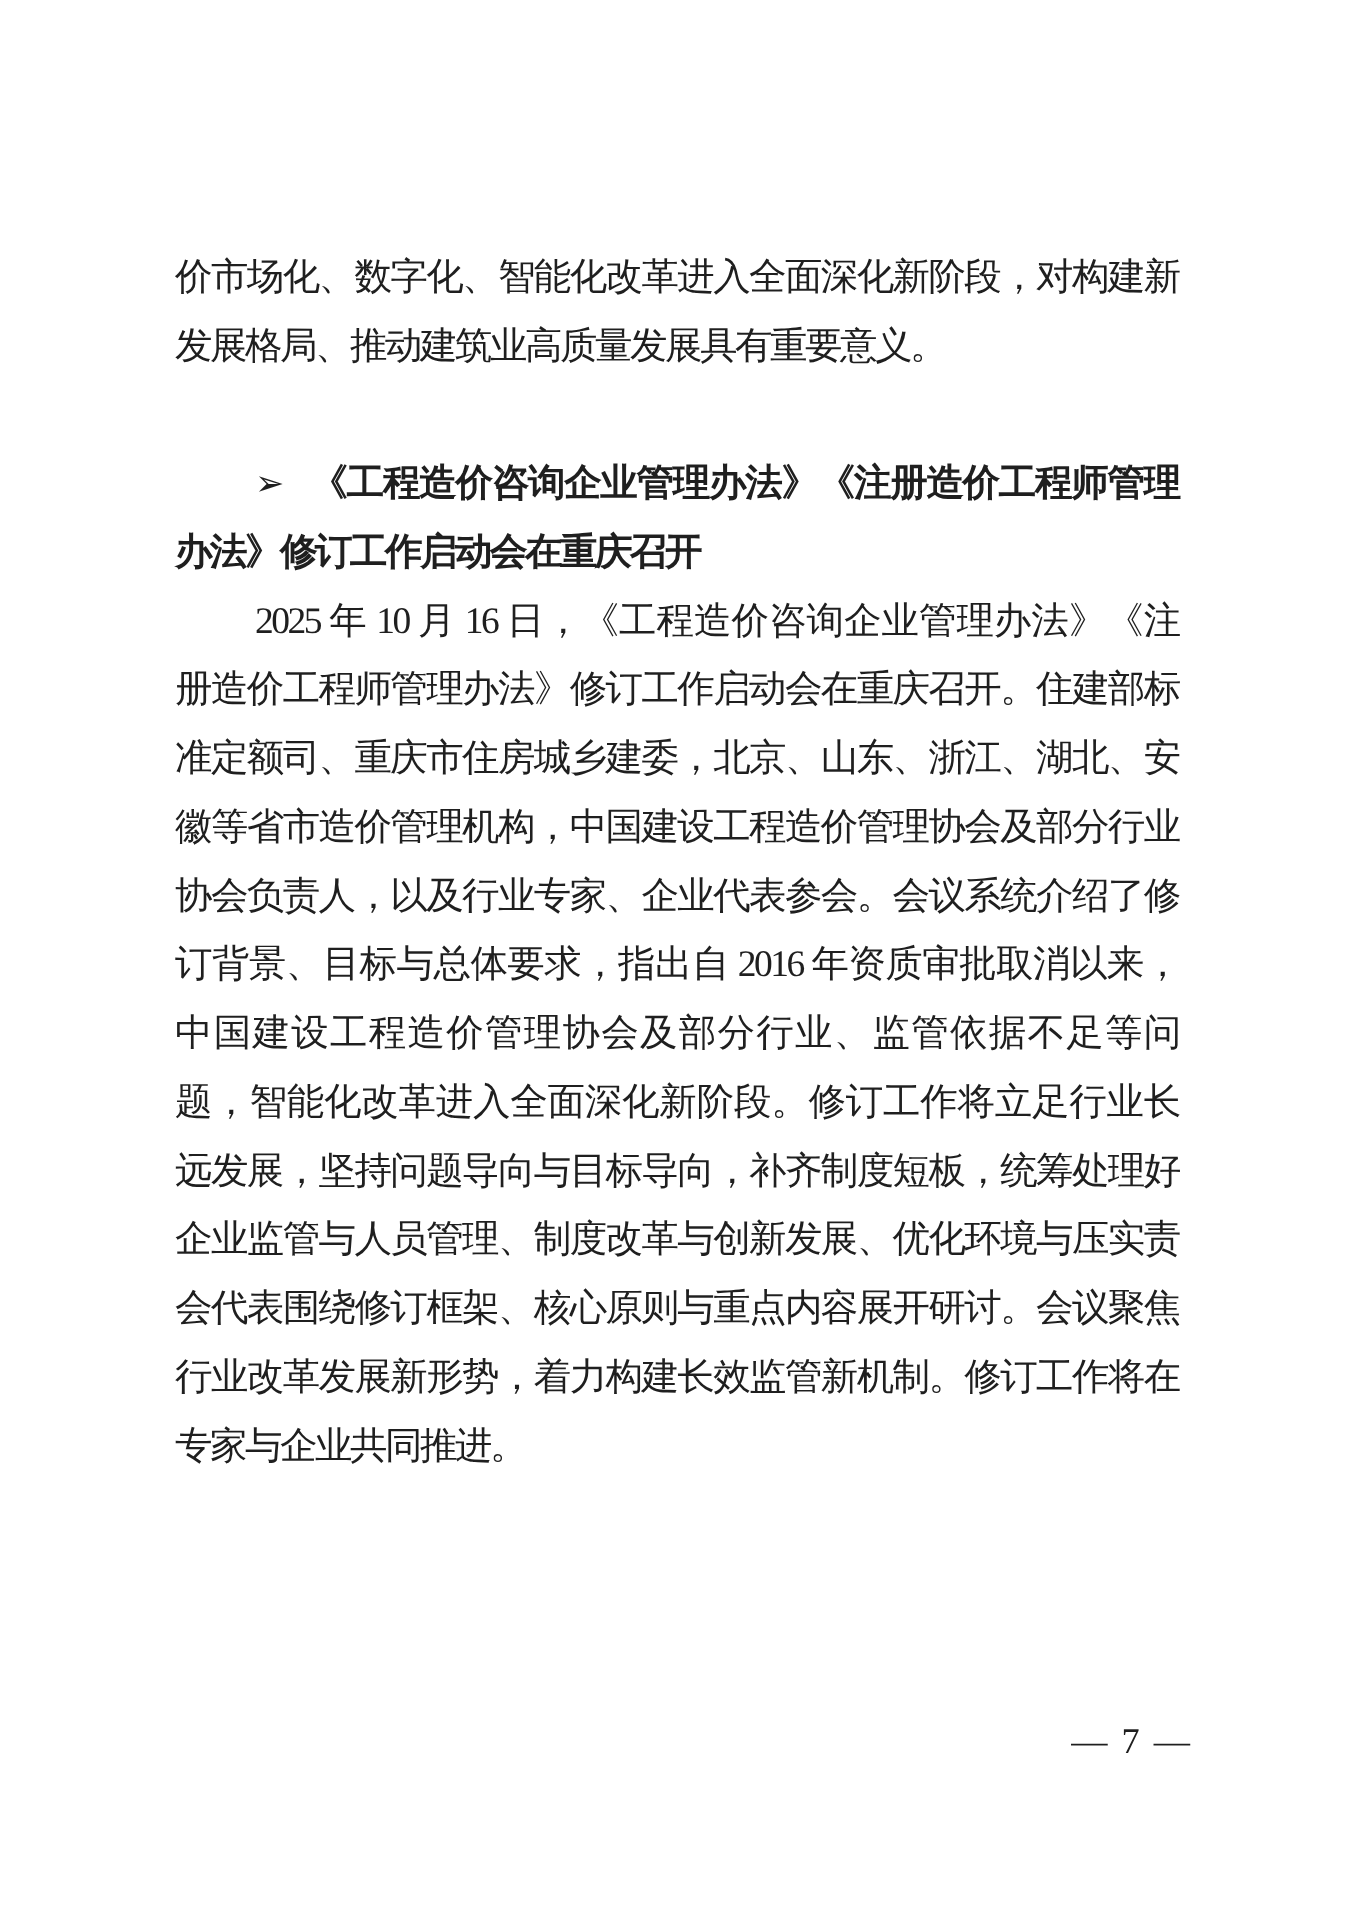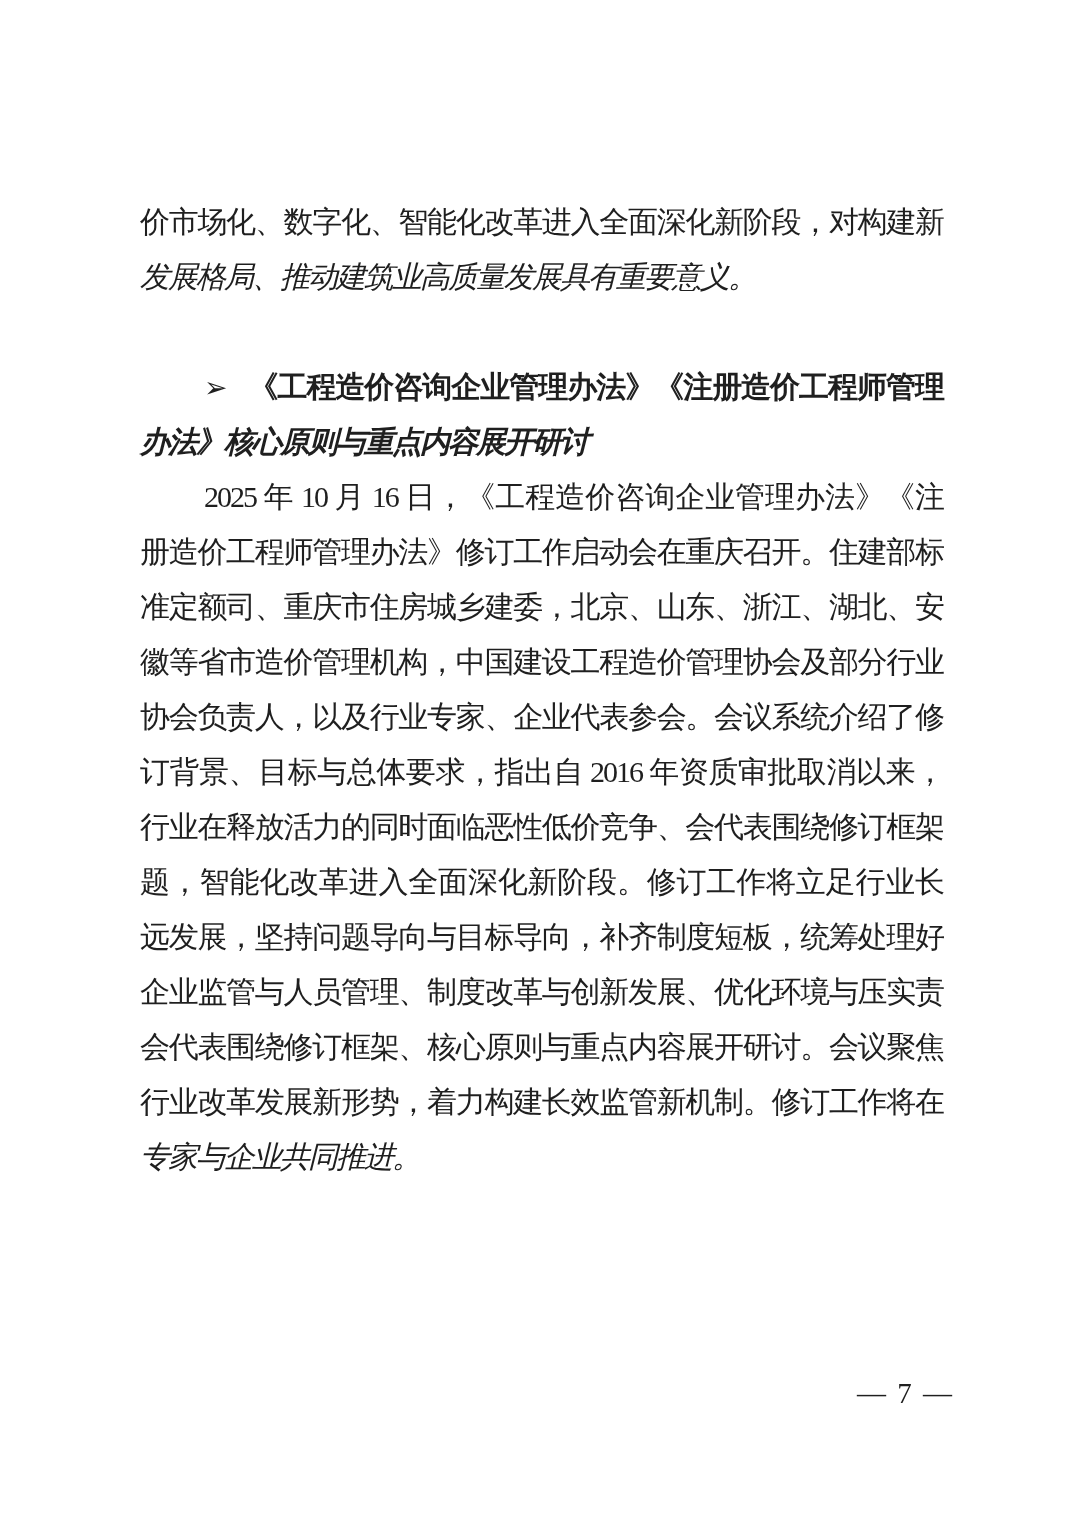--- a/index.html
+++ b/index.html
@@ -29,21 +29,20 @@
     font-size: 30px;
     letter-spacing: -2px;
     text-align: justify;
     text-align-last: justify;
     white-space: nowrap;
     overflow: visible;
   }
   .line.last {
     text-align: left;
     text-align-last: left;
-    font-style: italic;
   }
   .line.indent {
     padding-left: 64px;
   }
   .line.blank {
     height: 55px;
   }
   .heading-line {
     font-weight: 700;
   }
@@ -72,29 +71,29 @@
   <div class="text-block">
 
     <div class="line">价市场化、数字化、智能化改革进入全面深化新阶段，对构建新</div>
     <div class="line last">发展格局、推动建筑业高质量发展具有重要意义。</div>
 
     <div class="line blank"></div>
 
     <div class="line indent heading-line">
       <span class="bullet">➢</span><span>《工程造价咨询企业管理办法》《注册造价工程师管理</span>
     </div>
-    <div class="line heading-line last">办法》核心原则与重点内容展开研讨</div>
+    <div class="line heading-line last">办法》修订工作启动会在重庆召开</div>
 
     <div class="line indent">2025 年 10 月 16 日，《工程造价咨询企业管理办法》《注</div>
     <div class="line">册造价工程师管理办法》修订工作启动会在重庆召开。住建部标</div>
     <div class="line">准定额司、重庆市住房城乡建委，北京、山东、浙江、湖北、安</div>
     <div class="line">徽等省市造价管理机构，中国建设工程造价管理协会及部分行业</div>
     <div class="line">协会负责人，以及行业专家、企业代表参会。会议系统介绍了修</div>
     <div class="line">订背景、目标与总体要求，指出自 2016 年资质审批取消以来，</div>
-    <div class="line">行业在释放活力的同时面临恶性低价竞争、会代表围绕修订框架</div>
+    <div class="line">中国建设工程造价管理协会及部分行业、监管依据不足等问</div>
     <div class="line">题，智能化改革进入全面深化新阶段。修订工作将立足行业长</div>
     <div class="line">远发展，坚持问题导向与目标导向，补齐制度短板，统筹处理好</div>
     <div class="line">企业监管与人员管理、制度改革与创新发展、优化环境与压实责</div>
     <div class="line">会代表围绕修订框架、核心原则与重点内容展开研讨。会议聚焦</div>
     <div class="line">行业改革发展新形势，着力构建长效监管新机制。修订工作将在</div>
     <div class="line last">专家与企业共同推进。</div>
 
   </div>
 
   <div class="page-number">— 7 —</div>

